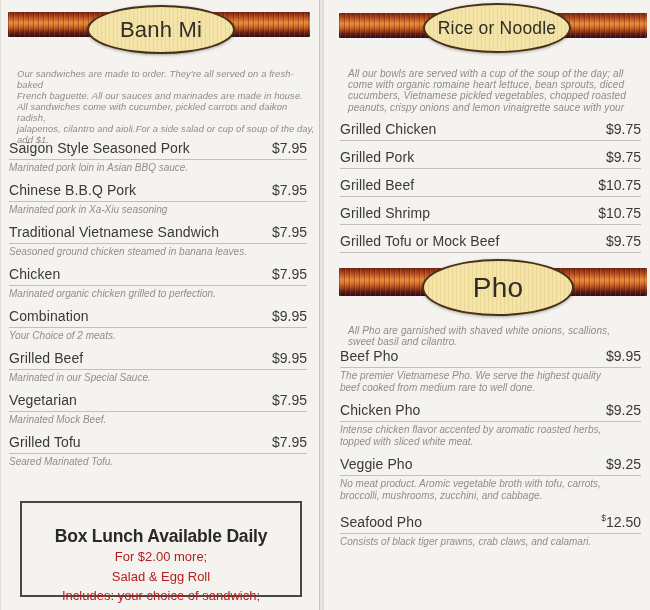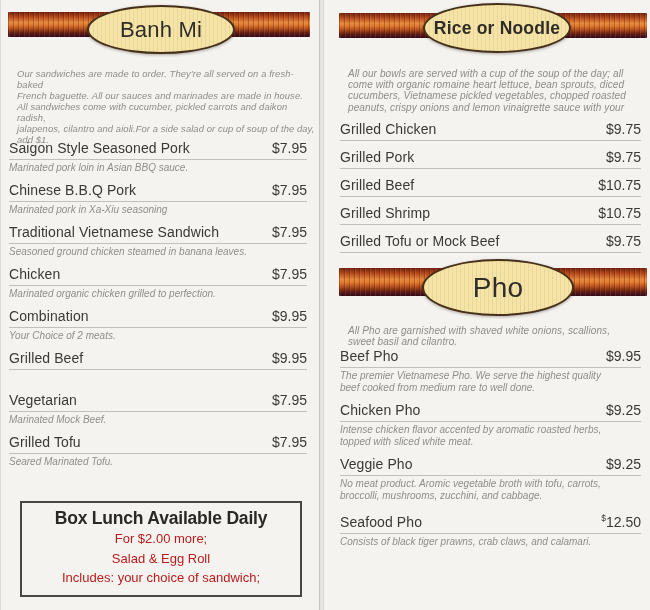--- a/index.html
+++ b/index.html
@@ -29,21 +29,21 @@
     box-shadow:0 1px 3px rgba(40,20,5,0.35);
     display:flex;align-items:center;justify-content:center;
   }
   .oval-text{color:#302d29;letter-spacing:0.2px;}
 
   .h-banh .bar{top:12px;left:8px;right:9px;}
   .h-banh .oval{top:5px;left:87px;width:144px;height:45px;}
   .h-banh .oval-text{font-size:22px;}
 
   .h-rice .bar{top:13px;left:15px;right:4px;}
-  .h-rice .oval{top:3px;left:99px;width:144px;height:46px;font-weight:bold;}
+  .h-rice .oval{top:3px;left:99px;width:144px;height:46px;}
   .h-rice .oval-text{font-size:17.5px;}
 
   .h-pho{top:256px;}
   .h-pho .bar{top:12px;left:15px;right:4px;height:28px;}
   .h-pho .oval{top:3px;left:98px;width:148px;height:53px;}
   .h-pho .oval-text{font-size:28px;}
 
   .intro{
     position:absolute;margin:8px;font-style:italic;color:#8f8c86;
     white-space:pre-line;letter-spacing:0.1px;
@@ -68,21 +68,21 @@
   .price sup{font-size:8.5px;vertical-align:6px;}
   .price sup:empty{display:none;}
   .rule{height:1px;background:#c3c0ba;margin-top:2px;}
   .desc{margin-top:2px;font-size:10px;line-height:11.5px;font-style:italic;color:#918e88;white-space:pre-line;}
   .desc:empty{display:none;}
 
   .box-lunch{
     position:absolute;top:501px;left:20px;width:278px;height:92px;
     border:2px solid #4a4743;background:transparent;text-align:center;
   }
-  .box-title{margin-top:5px;font-size:17.5px;font-weight:bold;letter-spacing:-0.2px;color:#2b2926;}
+  .box-title{margin-top:23px;font-size:17.5px;font-weight:bold;letter-spacing:-0.2px;color:#2b2926;}
   .box-line{font-size:13px;line-height:19.5px;color:#b91c1c;}
 
   
   .artifact{position:absolute;pointer-events:none;}
   .wm{left:212px;top:205px;font-size:46px;font-weight:bold;color:rgba(135,135,140,0.10);letter-spacing:3px;}
   .ghost1{left:418px;top:152px;font-size:30px;font-weight:bold;color:rgba(120,140,170,0.10);filter:blur(1px);}
   .ghost2{left:432px;top:130px;font-size:14px;font-weight:bold;color:rgba(125,135,155,0.10);filter:blur(0.5px);}
   .ghost3{left:42px;top:352px;font-size:52px;font-weight:bold;font-style:italic;color:rgba(225,125,50,0.08);filter:blur(2px);}
 </style>
 </head>
@@ -154,20 +154,21 @@
     <div class="rule"></div>
     <div class="desc">Your Choice of 2 meats.</div>
   </div>
 
   <div class="item">
     <div class="row">
       <span class="name">Grilled Beef</span>
       <span class="price"><span>$9.95</span></span>
     </div>
     <div class="rule"></div>
+    <div class="desc">Marinated in our Special Sauce.</div>
   </div>
 
   <div class="item">
     <div class="row">
       <span class="name">Vegetarian</span>
       <span class="price"><span>$7.95</span></span>
     </div>
     <div class="rule"></div>
     <div class="desc">Marinated Mock Beef.</div>
   </div>

